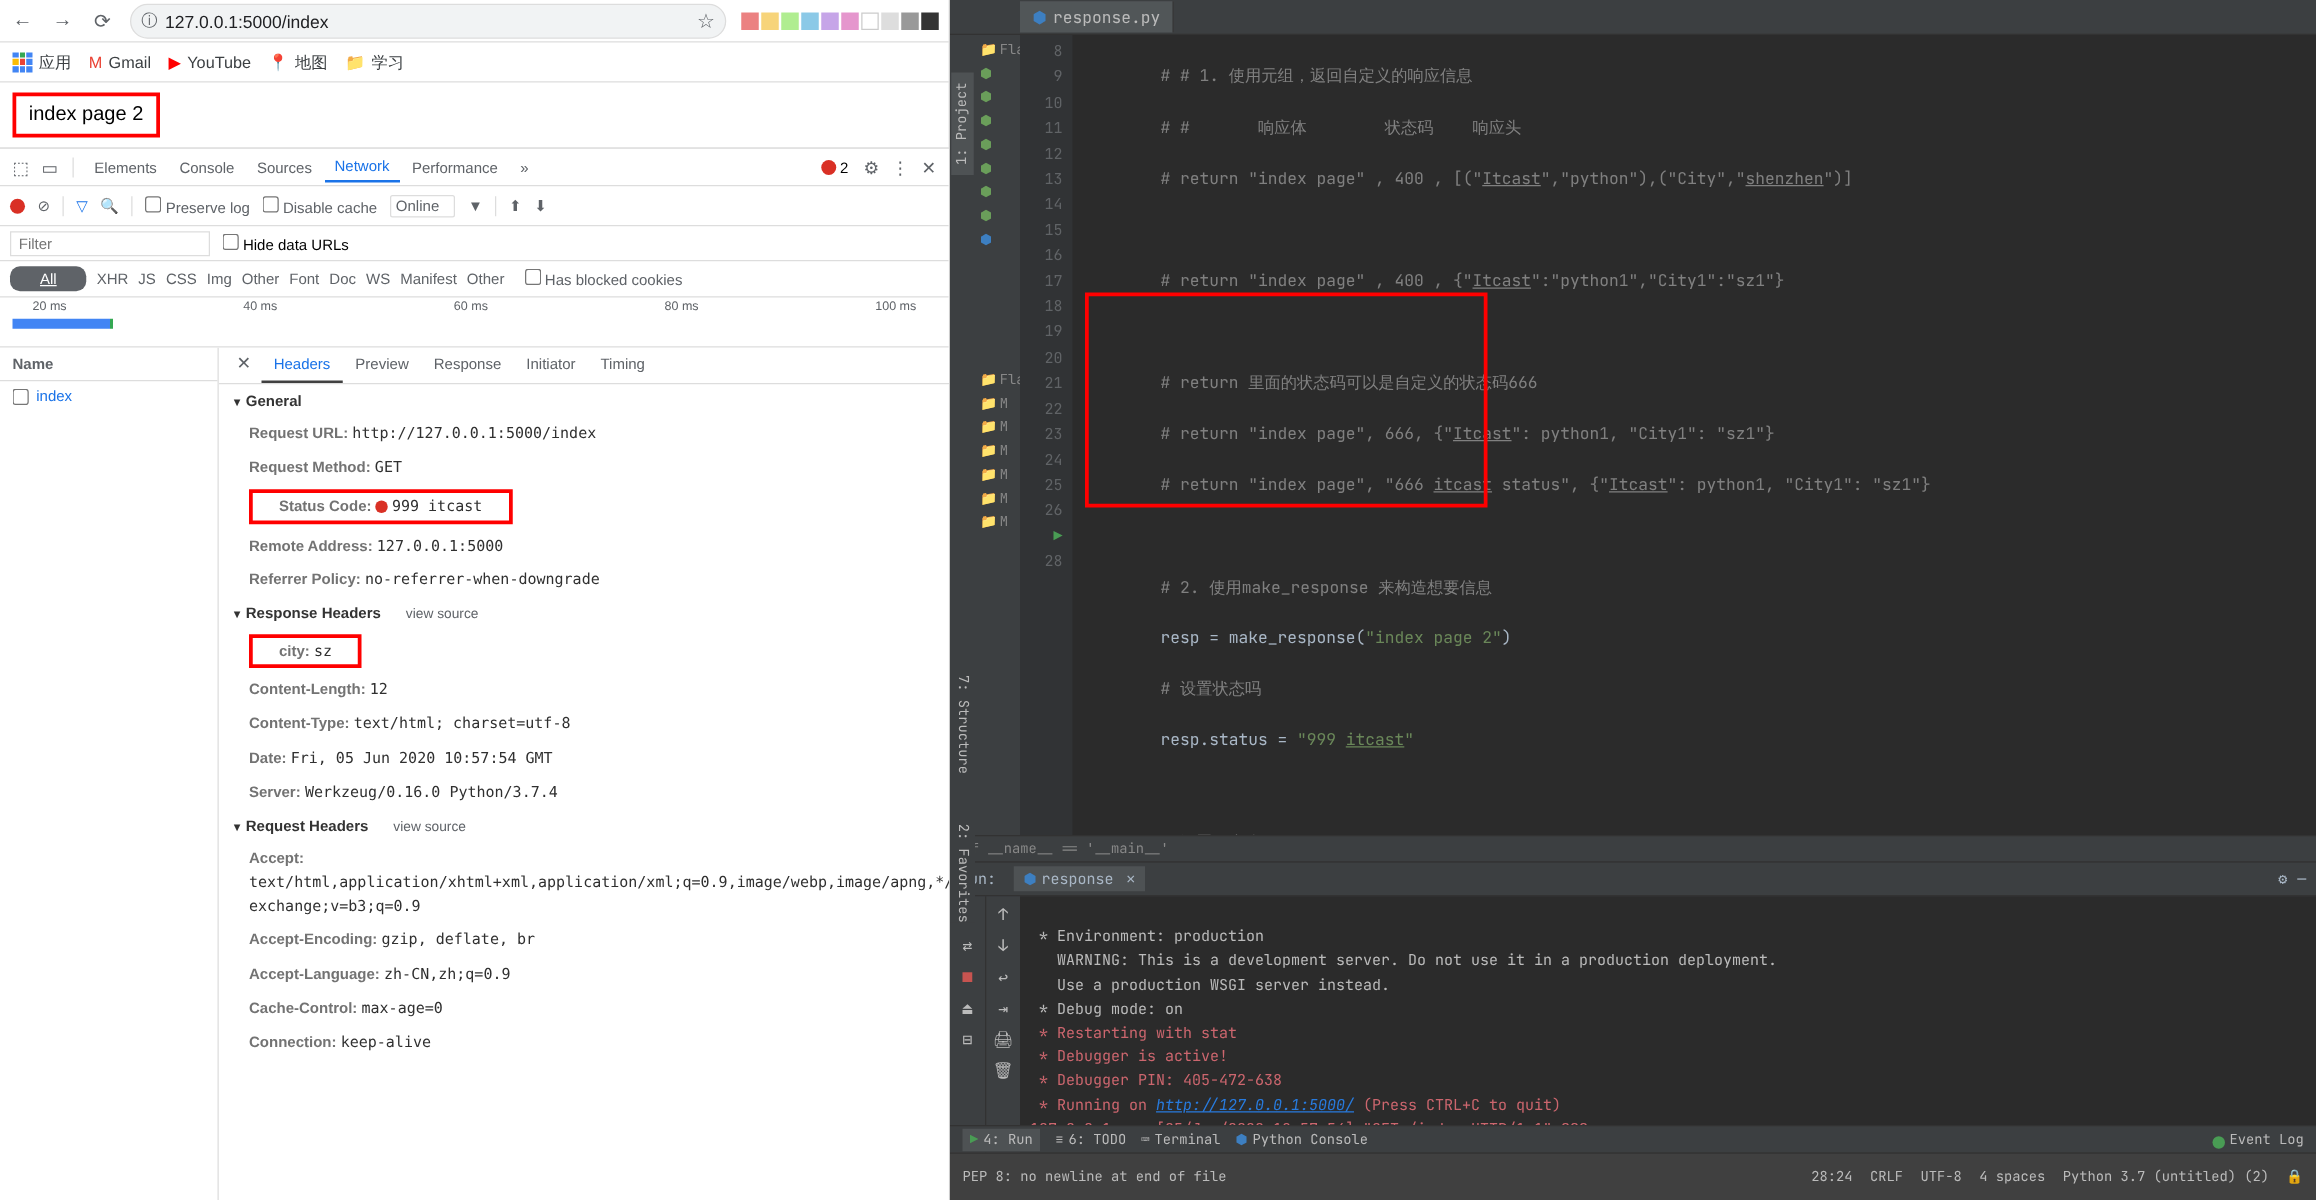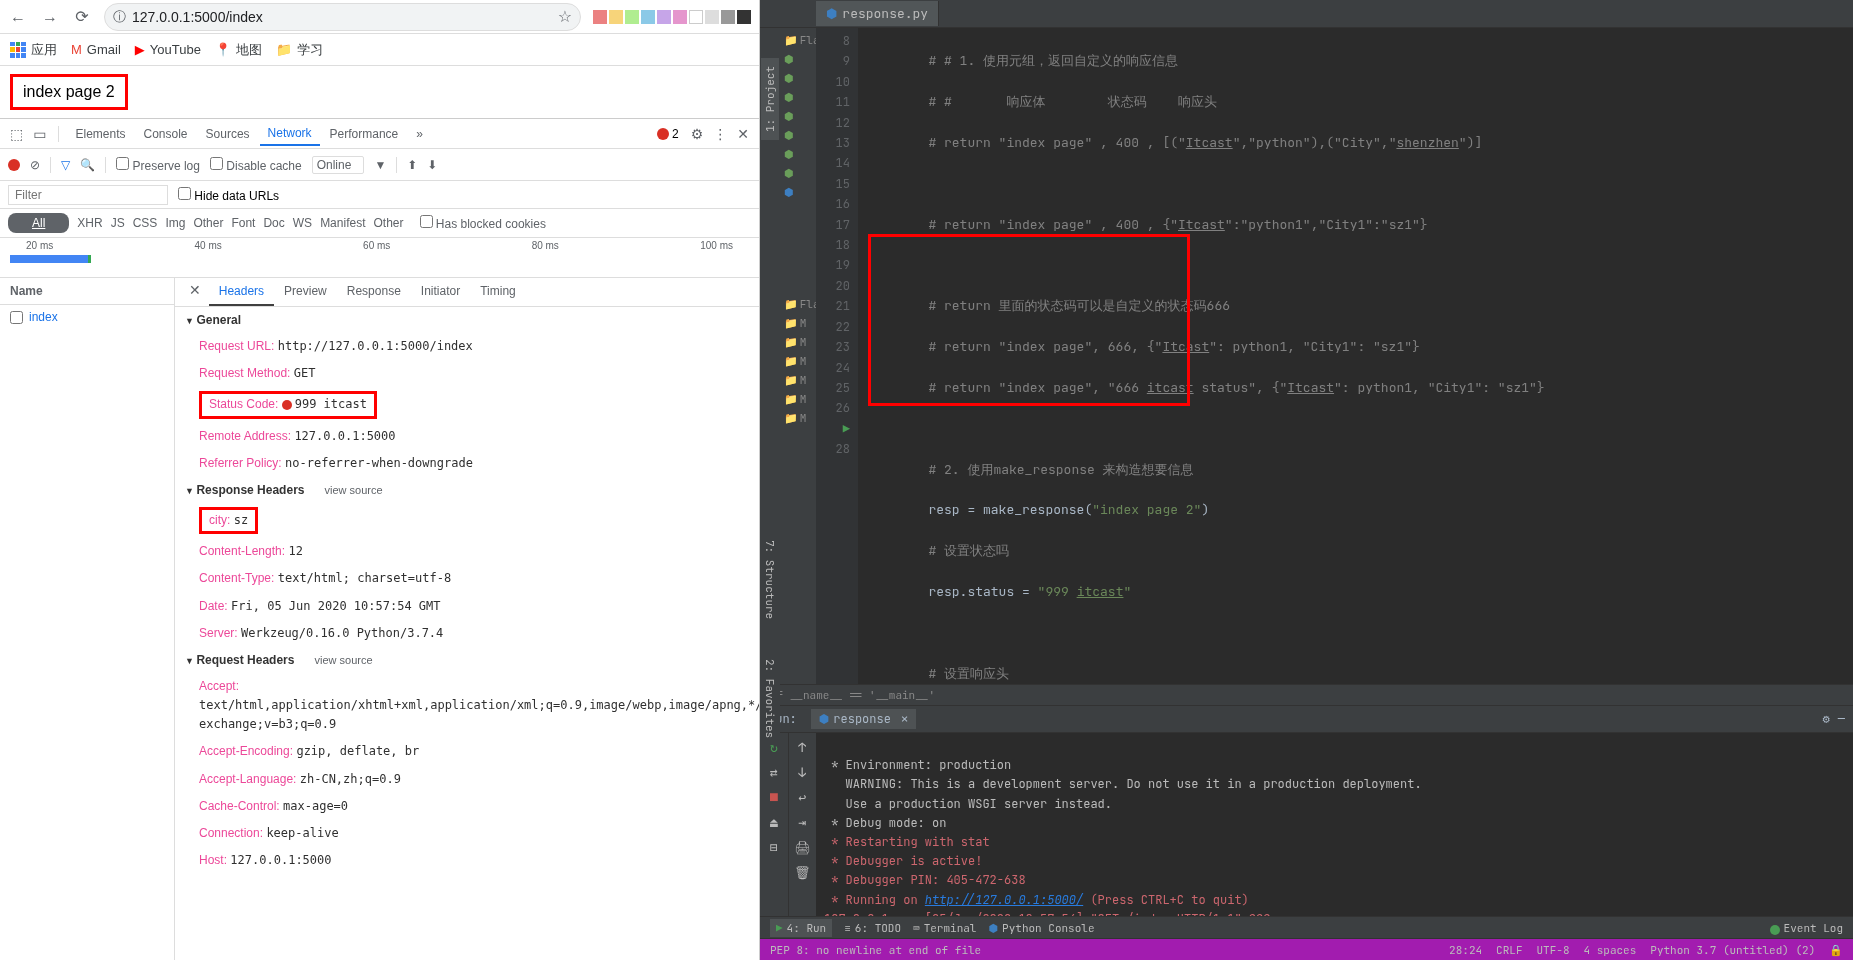--- a/index.html
+++ b/index.html
@@ -48,23 +48,23 @@
 .net-row input { margin: 0; }
 .net-detail { flex: 1; overflow-y: auto; padding: 0 0 20px 0; }
 .detail-tabs { display: flex; border-bottom: 1px solid #ddd; padding: 0 6px; position: sticky; top: 0; background: #fff; }
 .close-x { padding: 4px 8px; color: #5f6368; font-size: 14px; cursor: pointer; }
 .detail-tab { padding: 6px 10px; color: #5f6368; cursor: pointer; }
 .detail-tab.active { color: #1a73e8; border-bottom: 2px solid #404040; }
 .section-head { padding: 6px 10px; font-weight: bold; color: #333; font-size: 12px; }
 .section-head::before { content: "▼ "; font-size: 9px; }
 .view-src { color: #5f6368; font-weight: normal; margin-left: 20px; font-size: 11px; }
 .kv-row { padding: 4px 10px 4px 24px; font-size: 12px; line-height: 1.6; }
-.kv-key { font-weight: normal; color: #ec4899; }
+.kv-key { font-weight: bold; color: #737373; }
 .kv-val { color: #303030; font-family: monospace; }
-.red-box { border: 3px solid #ff0000; display: inline-block; padding: 1px 7px; }
+.red-box { border: 3px solid #ff0000; display: inline-block; padding: 1px 21px; }
 .status-dot { display: inline-block; width: 10px; height: 10px; border-radius: 50%; background: #d93025; vertical-align: middle; margin-right: 3px; }
 
 .right-pane { flex: 1; height: 100%; background: #2b2b2b; color: #a9b7c6; display: flex; flex-direction: column; font-family: "JetBrains Mono", Consolas, monospace; font-size: 13px; overflow: hidden; }
 .ide-top { display: flex; align-items: center; height: 28px; background: #3c3f41; border-bottom: 1px solid #323232; }
 .ide-left-strip { width: 20px; background: #3c3f41; display: flex; flex-direction: column; align-items: center; padding-top: 30px; gap: 4px; }
 .proj-tab { writing-mode: vertical-rl; transform: rotate(180deg); padding: 8px 2px; font-size: 11px; color: #bbb; background: #4e5254; }
 .ide-file-icons { width: 36px; background: #3c3f41; padding: 4px 2px; display: flex; flex-direction: column; gap: 3px; font-size: 11px; color: #888; overflow: hidden; }
 .file-item { display: flex; align-items: center; gap: 2px; padding: 1px 2px; white-space: nowrap; }
 .folder-icon { color: #87939a; }
 .file-tab { display: flex; align-items: center; gap: 5px; padding: 4px 10px; background: #515658; color: #bbb; border-right: 1px solid #323232; }
@@ -87,21 +87,21 @@
 .run-ctrl.play { color: #499c54; }
 .run-ctrl.stop { color: #c75450; }
 .run-controls2 { width: 28px; background: #3c3f41; display: flex; flex-direction: column; align-items: center; padding-top: 6px; gap: 8px; border-left: 1px solid #323232; }
 .console { flex: 1; padding: 4px 8px; font-size: 12px; line-height: 1.6; white-space: pre-wrap; color: #bbb; overflow: hidden; }
 .console .warn { color: #bbb; }
 .console .red { color: #cc666e; }
 .console .link { color: #287bde; text-decoration: underline; font-style: italic; }
 .bottom-tabs { display: flex; align-items: center; height: 22px; background: #3c3f41; border-top: 1px solid #323232; gap: 12px; padding: 0 10px; font-size: 11px; color: #bbb; }
 .btab { display: flex; align-items: center; gap: 4px; }
 .btab.active { background: #4e5254; padding: 2px 6px; }
-.status-bar { display: flex; align-items: center; height: 22px; background: #a21caf; border-top: 1px solid #323232; padding: 0 10px; font-size: 11px; color: #bbb; gap: 14px; }
+.status-bar { display: flex; align-items: center; height: 38px; background: #404040; border-top: 1px solid #323232; padding: 0 10px; font-size: 11px; color: #bbb; gap: 14px; }
 .status-bar .right { margin-left: auto; display: flex; gap: 14px; }
 .left-strip-right { width: 20px; background: #3c3f41; display: flex; flex-direction: column; align-items: center; gap: 40px; padding-top: 60px; }
 .vert-label { writing-mode: vertical-rl; font-size: 11px; color: #bbb; }
 </style>
 </head>
 <body>
 
 <div class="left-pane">
   <div class="browser-toolbar">
     <div class="nav-btn">←</div>
@@ -251,21 +251,20 @@
         <div class="kv-row"><span class="kv-key">Content-Length:</span> <span class="kv-val">12</span></div>
         <div class="kv-row"><span class="kv-key">Content-Type:</span> <span class="kv-val">text/html; charset=utf-8</span></div>
         <div class="kv-row"><span class="kv-key">Date:</span> <span class="kv-val">Fri, 05 Jun 2020 10:57:54 GMT</span></div>
         <div class="kv-row"><span class="kv-key">Server:</span> <span class="kv-val">Werkzeug/0.16.0 Python/3.7.4</span></div>
         <div class="section-head"><span>Request Headers</span><span class="view-src">view source</span></div>
         <div class="kv-row"><span class="kv-key">Accept:</span> <span class="kv-val">text/html,application/xhtml+xml,application/xml;q=0.9,image/webp,image/apng,*/*;q=0.8,application/signed-exchange;v=b3;q=0.9</span></div>
         <div class="kv-row"><span class="kv-key">Accept-Encoding:</span> <span class="kv-val">gzip, deflate, br</span></div>
         <div class="kv-row"><span class="kv-key">Accept-Language:</span> <span class="kv-val">zh-CN,zh;q=0.9</span></div>
         <div class="kv-row"><span class="kv-key">Cache-Control:</span> <span class="kv-val">max-age=0</span></div>
         <div class="kv-row"><span class="kv-key">Connection:</span> <span class="kv-val">keep-alive</span></div>
-        <div class="kv-row"><span class="kv-key">Host:</span> <span class="kv-val">127.0.0.1:5000</span></div>
       </div>
     </div>
   </div>
 </div>
 
 <div class="right-pane">
   <div class="ide-top">
     <div style="width:56px"></div>
     <div class="file-tab">
         <span class="py-icon">⬢</span>

